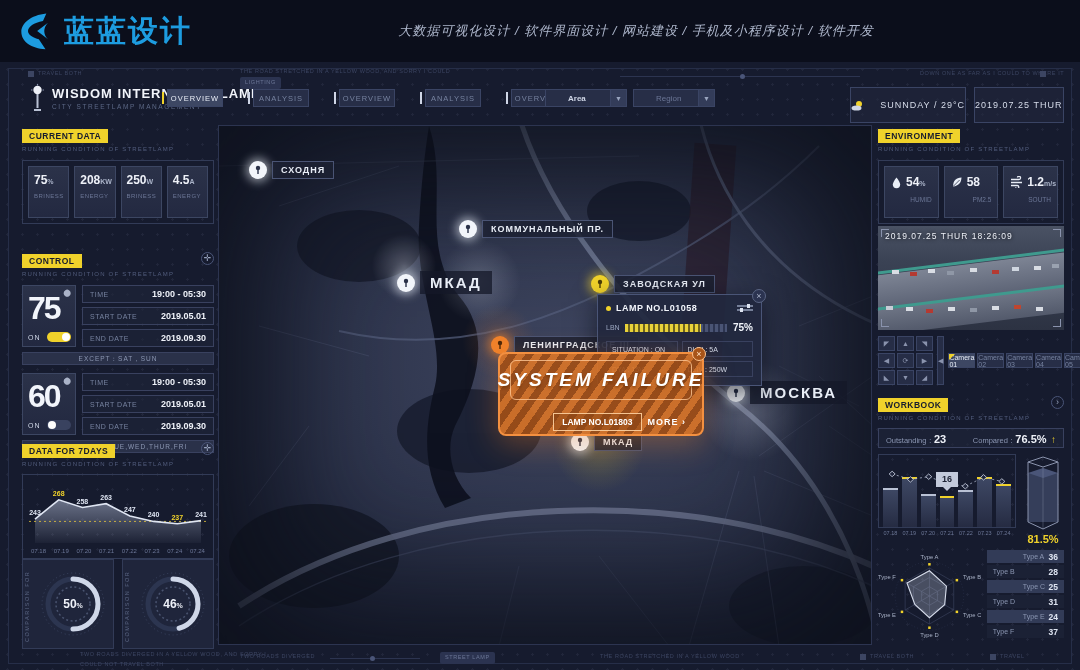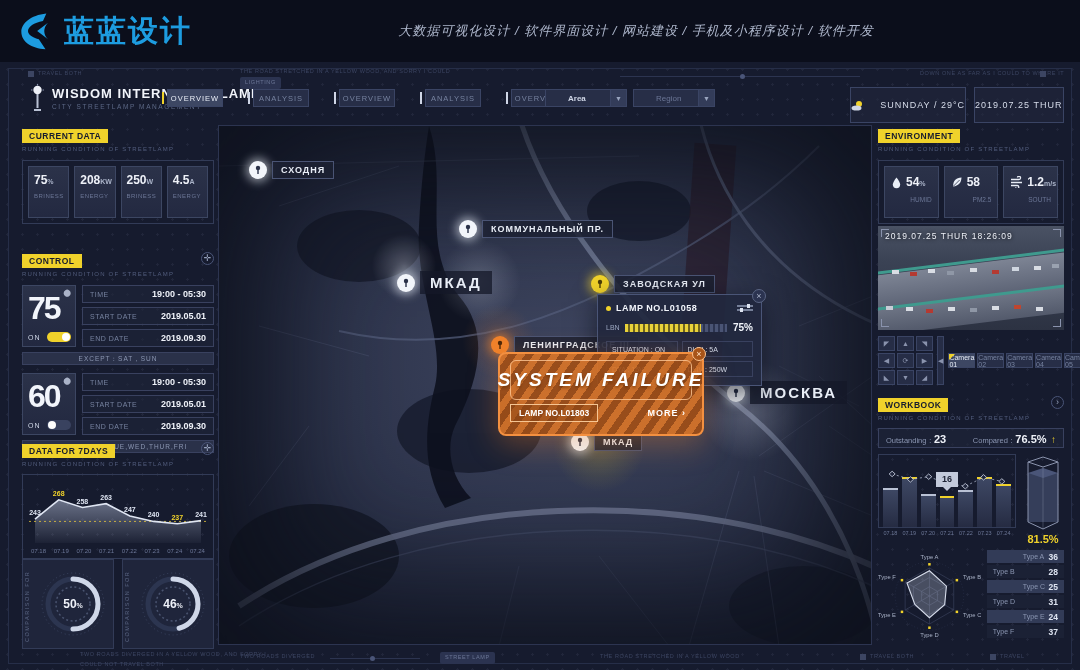--- a/index.html
+++ b/index.html
@@ -137,21 +137,21 @@
     background:#2b3350;border:1px solid #5a6583;color:#aab3c8;font-size:9px;line-height:12px;text-align:center;z-index:7;}
 
   
   .alert{position:absolute;left:279px;top:226px;width:206px;height:84px;z-index:6;border-radius:8px;
     background:repeating-linear-gradient(125deg,rgba(216,116,40,.92) 0 7px,rgba(160,78,22,.92) 7px 14px);
     border:2px solid #f49040;box-shadow:0 8px 30px rgba(235,125,40,.35);padding:6px 10px;}
   .alert .inner{border:1px solid rgba(255,200,150,.8);border-radius:6px;height:40px;
     display:flex;align-items:center;justify-content:center;}
   .alert .ttl{font-size:19px;font-weight:bold;font-style:italic;letter-spacing:3px;color:#fff;
     text-shadow:0 2px 3px rgba(90,40,0,.6);white-space:nowrap;}
-  .alert .brow{display:flex;justify-content:space-between;align-items:center;margin-top:4px;}
+  .alert .brow{display:flex;justify-content:flex-end;align-items:center;margin-top:13px;}
   .alert .lampchip{border:1px solid rgba(255,210,160,.9);background:rgba(140,70,20,.55);
     font-size:8.5px;font-weight:bold;color:#fff;padding:3px 8px;}
   .alert .more{font-size:9px;font-weight:bold;color:#fff;letter-spacing:1px;padding:3px 6px;}
   .alert .closebtn{background:#a85418;border-color:#ffc48e;color:#ffe2c4;right:-4px;top:-7px;}
 
   
   .envrow{display:flex;gap:5px;margin-top:8px;border:1px solid #323b57;padding:5px;}
   .env{flex:1;height:52px;background:linear-gradient(#2b3249,#232941);border:1px solid #3c4662;padding:8px 0 0 6px;}
   .env .r1{display:flex;align-items:center;gap:4px;}
   .env .v{font-size:12px;font-weight:bold;color:#eef1f8;}

